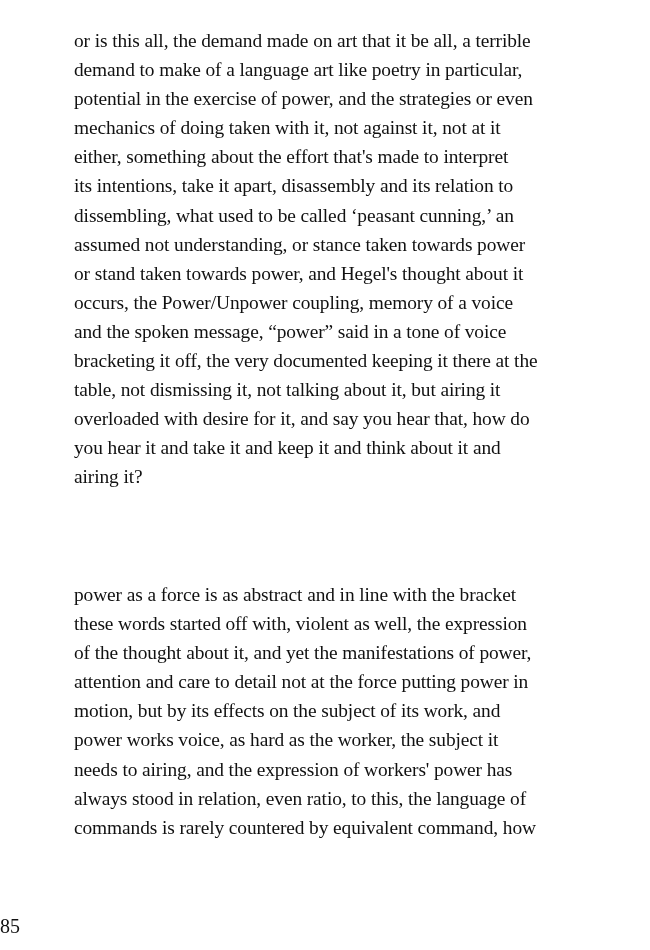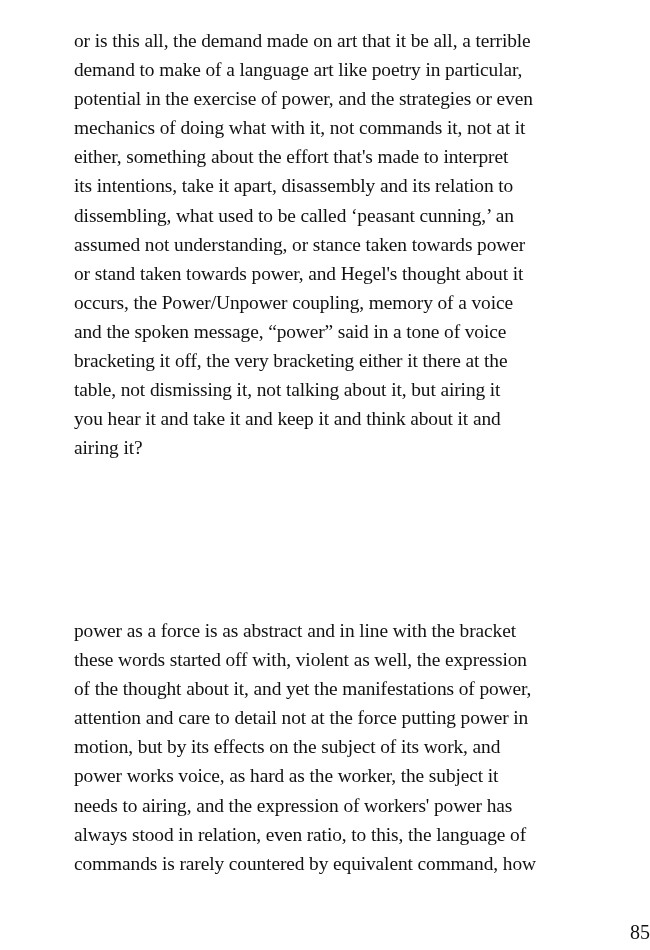--- a/index.html
+++ b/index.html
@@ -21,58 +21,58 @@
       top: 0;
       width: 650px;
       height: 932px;
     }
     .paragraph {
       position: absolute;
       left: 74px;
       width: 520px;
     }
     .p1 { top: 26px; }
-    .p2 { top: 580px; margin-top: 36px; }
+    .p2 { top: 580px; }
     .line {
       display: block;
       height: 29.1px;
       line-height: 29.1px;
       font-size: 19.4px;
       white-space: nowrap;
       letter-spacing: -0.1px;
     }
     .page-number {
       position: absolute;
       left: 0;
       width: 650px;
       top: 912px;
-      text-align: right;
+      text-align: left;
       font-size: 20px;
       line-height: 28px;
-      margin-top: 6px;
     }
   </style>
 </head>
 <body>
 
 <div class="page">
   <div class="paragraph p1">
     <span class="line">or is this all, the demand made on art that it be all, a terrible</span>
     <span class="line">demand to make of a language art like poetry in particular,</span>
     <span class="line">potential in the exercise of power, and the strategies or even</span>
-    <span class="line">mechanics of doing what with it, not commands it, not at it</span>
+    <span class="line">mechanics of doing taken with it, not against it, not at it</span>
     <span class="line">either, something about the effort that's made to interpret</span>
     <span class="line">its intentions, take it apart, disassembly and its relation to</span>
     <span class="line">dissembling, what used to be called ‘peasant cunning,’ an</span>
     <span class="line">assumed not understanding, or stance taken towards power</span>
     <span class="line">or stand taken towards power, and Hegel's thought about it</span>
     <span class="line">occurs, the Power/Unpower coupling, memory of a voice</span>
     <span class="line">and the spoken message, “power” said in a tone of voice</span>
-    <span class="line">bracketing it off, the very bracketing either it there at the</span>
+    <span class="line">bracketing it off, the very documented keeping it there at the</span>
     <span class="line">table, not dismissing it, not talking about it, but airing it</span>
+    <span class="line">overloaded with desire for it, and say you hear that, how do</span>
     <span class="line">you hear it and take it and keep it and think about it and</span>
     <span class="line">airing it?</span>
   </div>
 
   <div class="paragraph p2">
     <span class="line">power as a force is as abstract and in line with the bracket</span>
     <span class="line">these words started off with, violent as well, the expression</span>
     <span class="line">of the thought about it, and yet the manifestations of power,</span>
     <span class="line">attention and care to detail not at the force putting power in</span>
     <span class="line">motion, but by its effects on the subject of its work, and</span>

